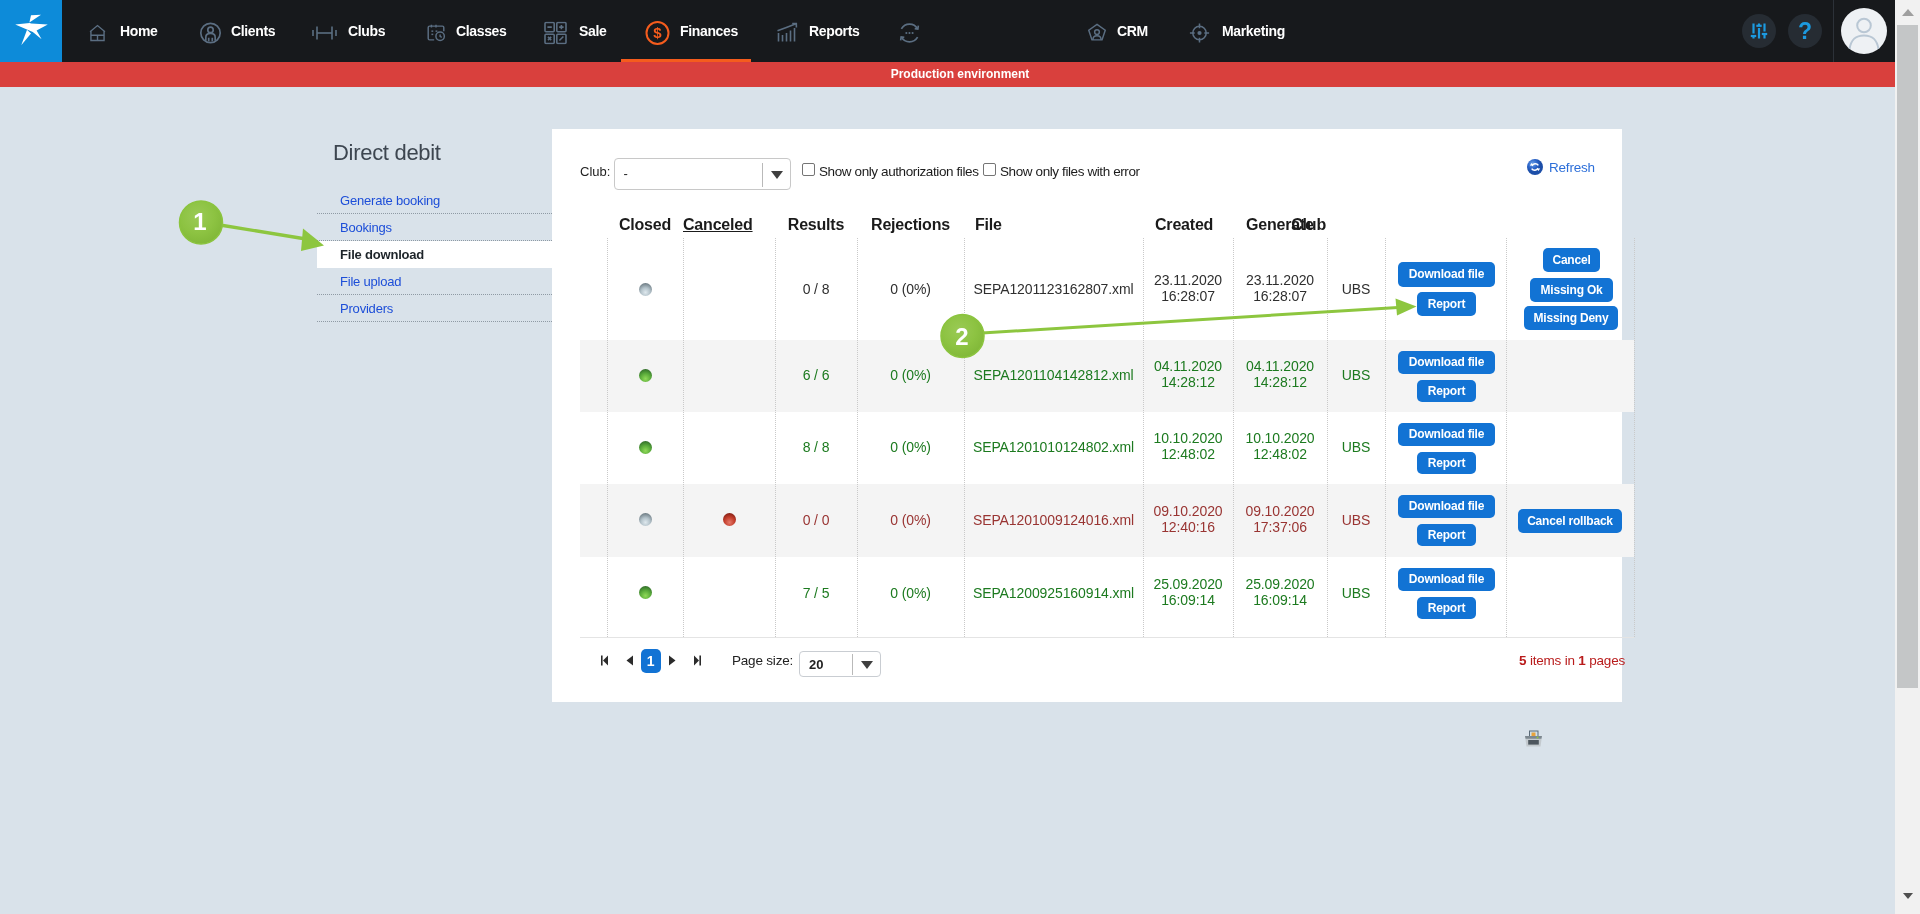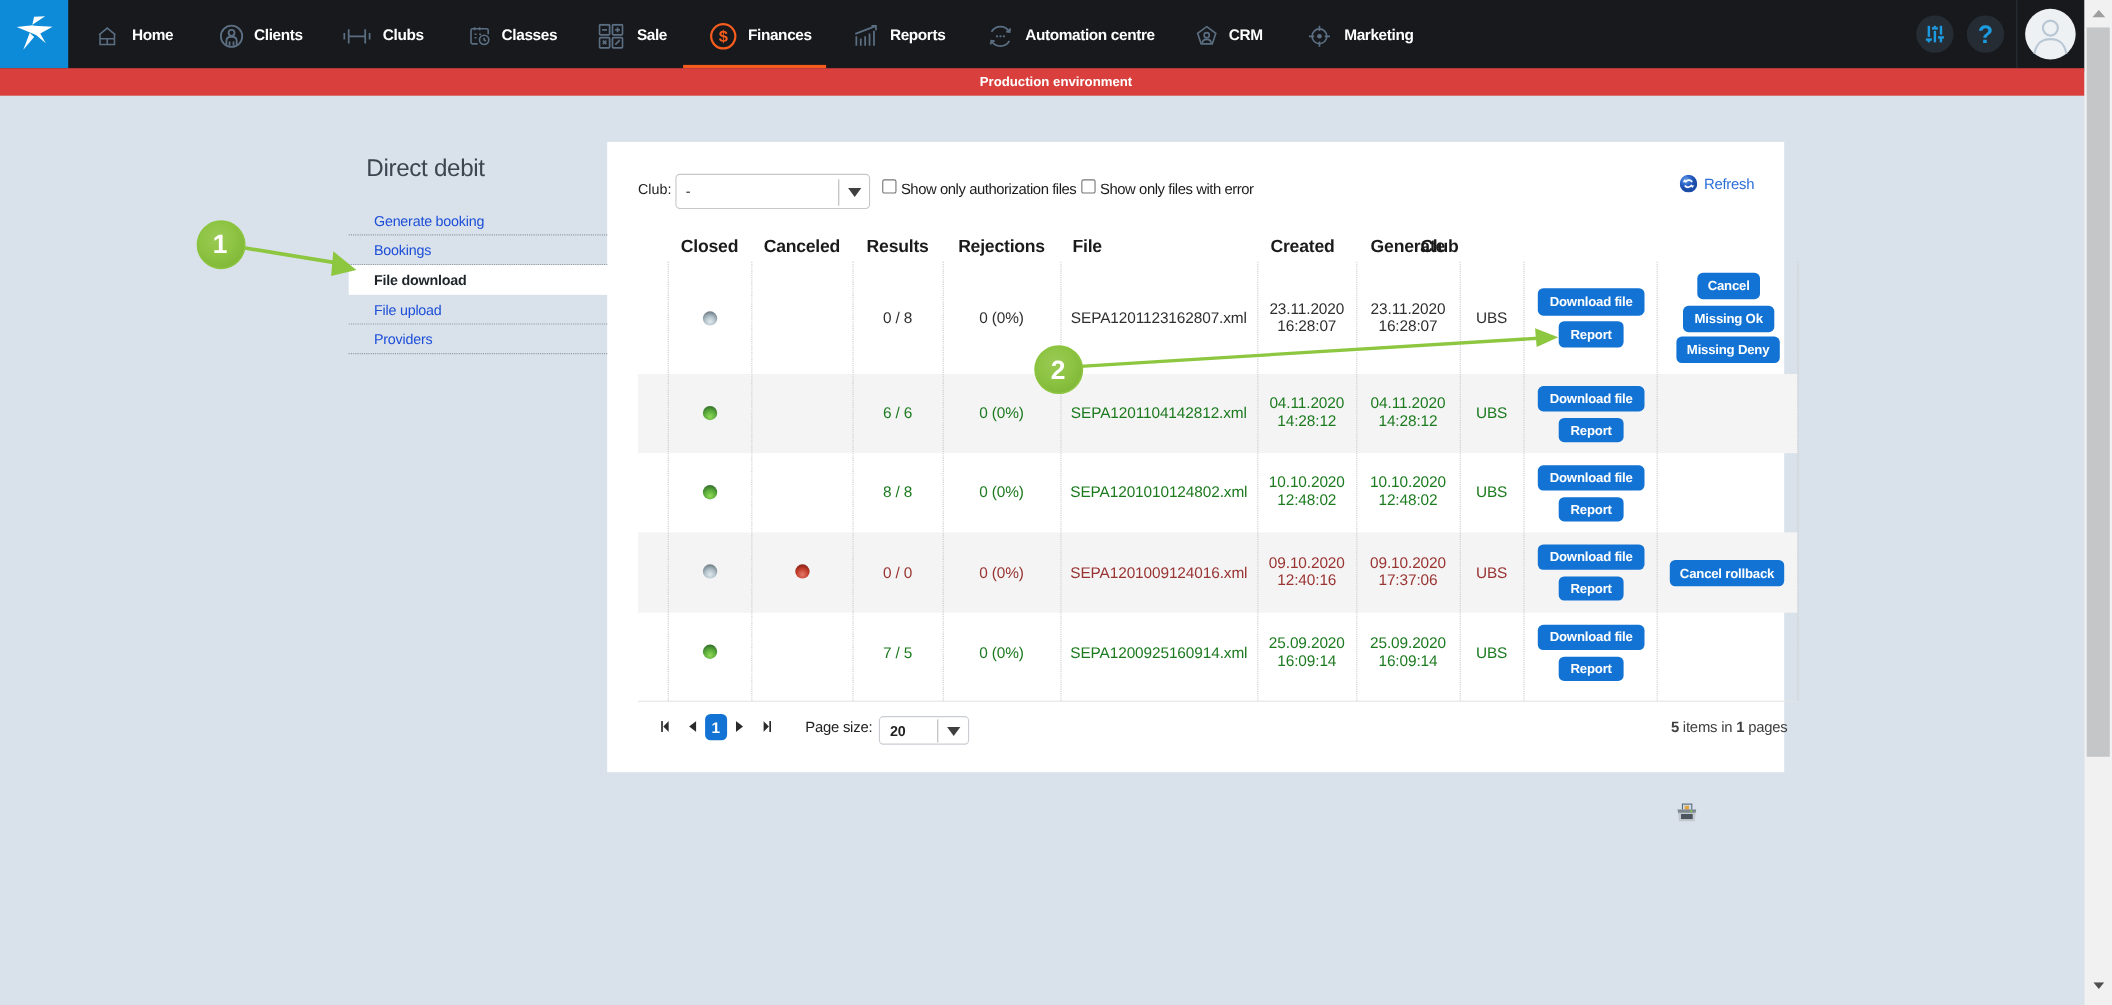--- a/index.html
+++ b/index.html
@@ -58,21 +58,21 @@
 
   
   #pagerTop { position:absolute; left:580px; top:637px; width:1054px; height:1px; background:#e4e4e4; }
   .pgico { position:absolute; top:655px; }
   #pgCur { position:absolute; left:641px; top:649px; width:19.5px; height:24px; background:#1273d4; color:#fff; border-radius:5px; font-size:14px; font-weight:700; text-align:center; line-height:24px; }
   #pageSizeLbl { position:absolute; left:732px; top:653px; font-size:13.5px; color:#222; letter-spacing:-0.2px; }
   #psSelect { position:absolute; left:799px; top:651px; width:82px; height:26px; background:#fff; border:1px solid #c9cdd2; border-radius:4px; }
   #psSelect .val { position:absolute; left:9px; top:5px; font-size:13px; font-weight:700; color:#222; }
   #psSelect .sep { position:absolute; right:27px; top:2px; width:1px; height:21px; background:#b9b9b9; }
   #psSelect .arr { top:9px; right:7px; }
-  #itemsInfo { position:absolute; top:653px; left:1405px; width:220px; font-size:13.5px; color:#404040; text-align:right; letter-spacing:-0.2px; }
+  #itemsInfo { position:absolute; top:653px; left:1405px; width:220px; font-size:13.5px; color:#b91c1c; text-align:right; letter-spacing:-0.2px; }
 
   
   #sb { position:absolute; left:1895px; top:0; width:25px; height:914px; background:#f1f1f1; }
   #sbThumb { position:absolute; left:1897px; top:25px; width:21px; height:663px; background:#c4c6c7; }
   .sbarrow { position:absolute; left:1895px; width:25px; height:17px; display:flex; align-items:center; justify-content:center; }
 </style>
 </head>
 <body>
 
 <div id="nav">
@@ -177,21 +177,20 @@
           <path d="M19.8 16 A9 9 0 0 1 4.2 16"></path>
           <path d="M7 16.2 l-3-.4 -.5 3.2"></path>
         </g>
         <g fill="#5b6e82">
           <circle cx="9" cy="12" r="1"></circle>
           <circle cx="12" cy="12" r="1"></circle>
           <circle cx="15" cy="12" r="1"></circle>
         </g>
       </svg>
     </div>
-  <div class="navlbl" style="left:932px">Automation centre</div>
   <div class="navico" style="left:1086px">
       <svg width="22" height="22" viewBox="0 0 24 24">
         <g class="nic">
           <path d="M12 2.5 L21 9 L17.5 19.5 L6.5 19.5 L3 9 Z"></path>
           <circle cx="12" cy="11" r="2.6"></circle>
           <path d="M7.5 19.5 c0-3 2-4.5 4.5-4.5 s4.5 1.5 4.5 4.5"></path>
         </g>
       </svg>
     </div>
   <div class="navlbl" style="left:1117px">CRM</div>
@@ -288,21 +287,21 @@
 <div class="colsep" style="left:857px"></div>
 <div class="colsep" style="left:964px"></div>
 <div class="colsep" style="left:1143px"></div>
 <div class="colsep" style="left:1233px"></div>
 <div class="colsep" style="left:1327px"></div>
 <div class="colsep" style="left:1385px"></div>
 <div class="colsep" style="left:1506px"></div>
 <div class="colsep" style="left:1634px"></div>
 
 <div class="hdr" style="left:607px;width:76px;text-align:center;">Closed</div>
-<div class="hdr" style="left:683px;width:92px;text-align:center;">Canceled</div>
+<div class="hdr" style="left:683px;width:92px;text-align:left;text-decoration:underline;">Canceled</div>
 <div class="hdr" style="left:775px;width:82px;text-align:center;">Results</div>
 <div class="hdr" style="left:857px;width:107px;text-align:center;">Rejections</div>
 <div class="hdr" style="left:975px;">File</div>
 <div class="hdr" style="left:1155px;">Created</div>
 <div class="hdr" style="left:1246px;">Generate</div>
 <div class="hdr" style="left:1268px;width:58px;text-align:right;">Club</div>
 
 <div id="tbodyCells">
 <div class="dot gray" style="left:638.5px;top:282.5px"></div>
 <div class="cell c-center blk" style="left:775px;top:281.0px;width:82px">0 / 8</div>

